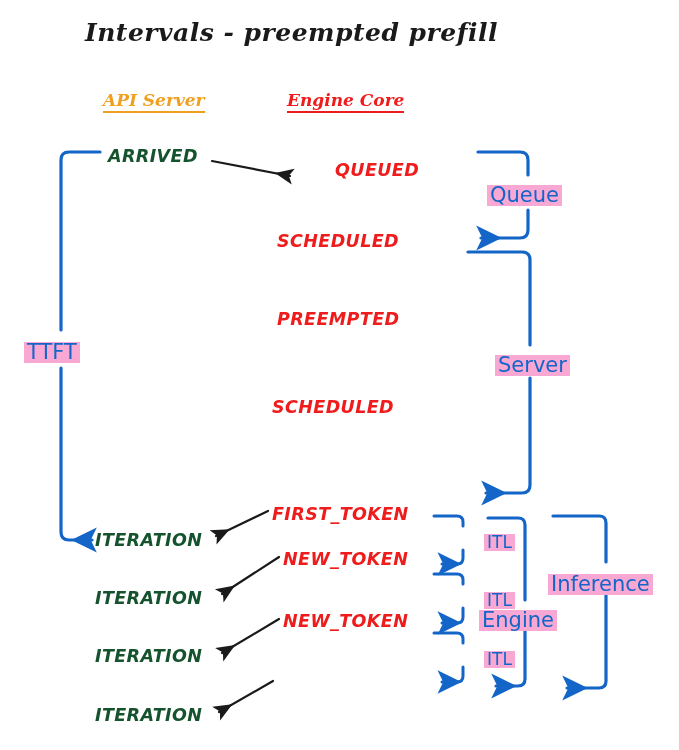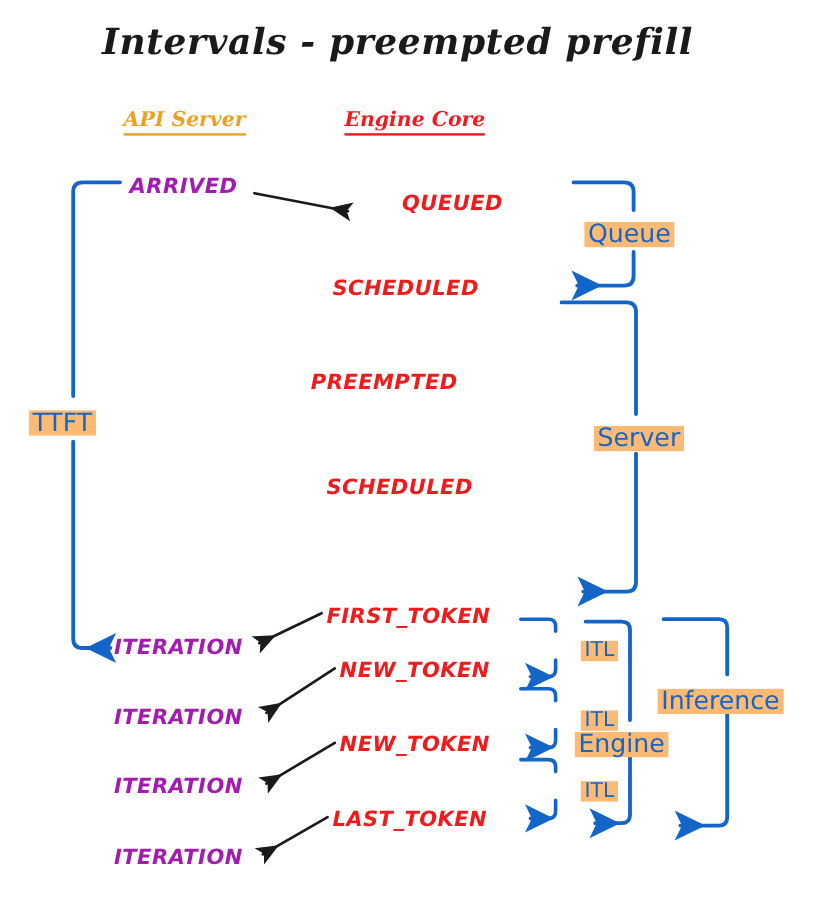--- a/index.html
+++ b/index.html
@@ -19,21 +19,21 @@
     position: absolute;
     left: 0; top: 0;
     width: 679px;
     height: 750px;
   }
   .title {
     position: absolute;
     font-family: "DejaVu Serif", serif;
     font-style: italic;
     font-weight: 700;
-    font-size: 30px;
+    font-size: 25px;
     color: #1a1a1a;
     letter-spacing: 0.5px;
     white-space: nowrap;
   }
   .col-header {
     position: absolute;
     font-family: "DejaVu Serif", serif;
     font-style: italic;
     font-weight: 700;
     font-size: 17px;
@@ -46,30 +46,30 @@
 
   .ev {
     position: absolute;
     font-family: "DejaVu Sans", sans-serif;
     font-style: italic;
     font-weight: 600;
     font-size: 17.5px;
     white-space: nowrap;
     letter-spacing: 0.4px;
   }
-  .ev.api { color: #a21caf; text-align: right; }
+  .ev.api { color: #14532d; text-align: right; }
   .ev.engine { color: #EE1C1C; }
 
   .blabel {
     position: absolute;
     font-family: "DejaVu Sans", sans-serif;
     font-size: 21px;
     color: #1366C8;
     white-space: nowrap;
-    background: #fdba74;
+    background: #f9a8d4;
     padding: 0 3px;
     line-height: 1;
   }
   .blabel.small {
     font-size: 17px;
     margin-left: 47px;
   }
 </style>
 </head>
 <body>
@@ -147,26 +147,25 @@
   <div class="col-header engine" style="left:287px; top:90px;">Engine Core</div>
 
   <div class="ev api" style="left:108px; top:146px;">ARRIVED</div>
   <div class="ev api" style="left:95px; top:530px;">ITERATION</div>
   <div class="ev api" style="left:95px; top:588px;">ITERATION</div>
   <div class="ev api" style="left:95px; top:646px;">ITERATION</div>
   <div class="ev api" style="left:95px; top:705px;">ITERATION</div>
 
   <div class="ev engine" style="left:297px; top:160px;margin-left:38px;">QUEUED</div>
   <div class="ev engine" style="left:277px; top:231px;">SCHEDULED</div>
-  <div class="ev engine" style="left:259px; top:309px;">PREEMPTED</div>
+  <div class="ev engine" style="left:277px; top:309px;">PREEMPTED</div>
   <div class="ev engine" style="left:272px; top:397px;">SCHEDULED</div>
   <div class="ev engine" style="left:272px; top:504px;">FIRST_TOKEN</div>
   <div class="ev engine" style="left:283px; top:549px;">NEW_TOKEN</div>
   <div class="ev engine" style="left:283px; top:611px;">NEW_TOKEN</div>
-  <div class="ev engine" style="left:277px; top:673px;">LAST_TOKEN</div>
 
   <div class="blabel" style="left:24px; top:342px;text-align:right;">TTFT</div>
   <div class="blabel" style="left:487px; top:185px;">Queue</div>
   <div class="blabel" style="left:495px; top:355px;">Server</div>
   <div class="blabel small" style="left:437px; top:534px;">ITL</div>
   <div class="blabel small" style="left:437px; top:592px;">ITL</div>
   <div class="blabel small" style="left:437px; top:651px;">ITL</div>
   <div class="blabel" style="left:479px; top:610px;">Engine</div>
   <div class="blabel" style="left:548px; top:574px;">Inference</div>
 

